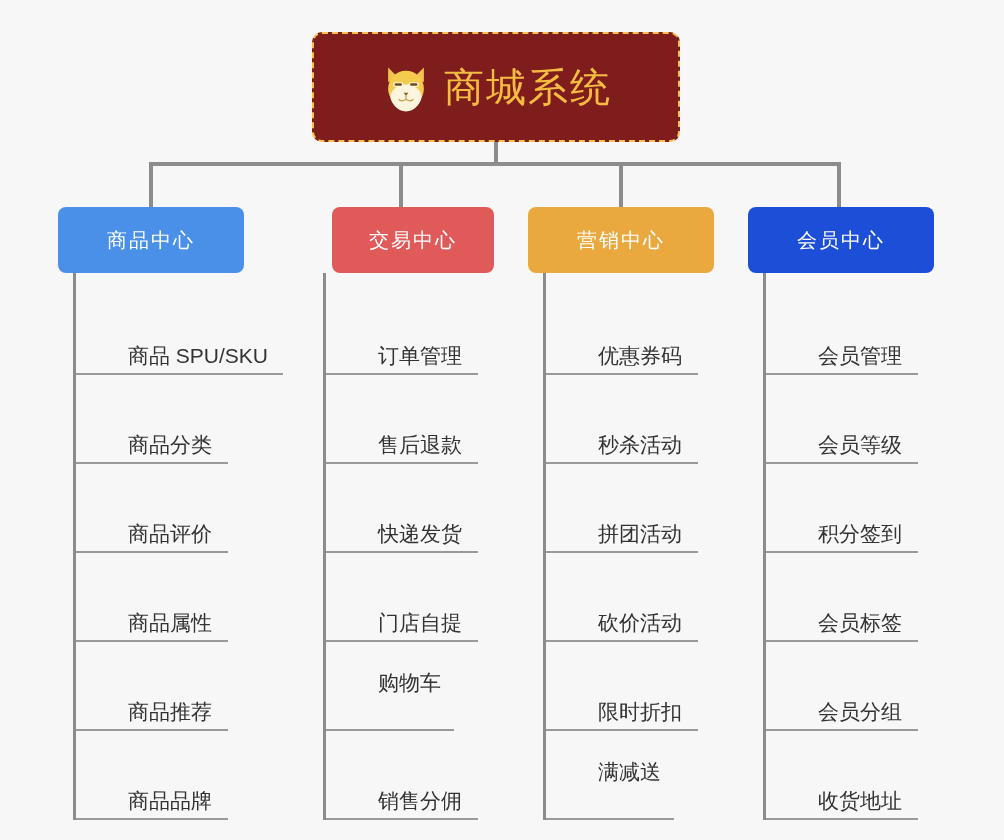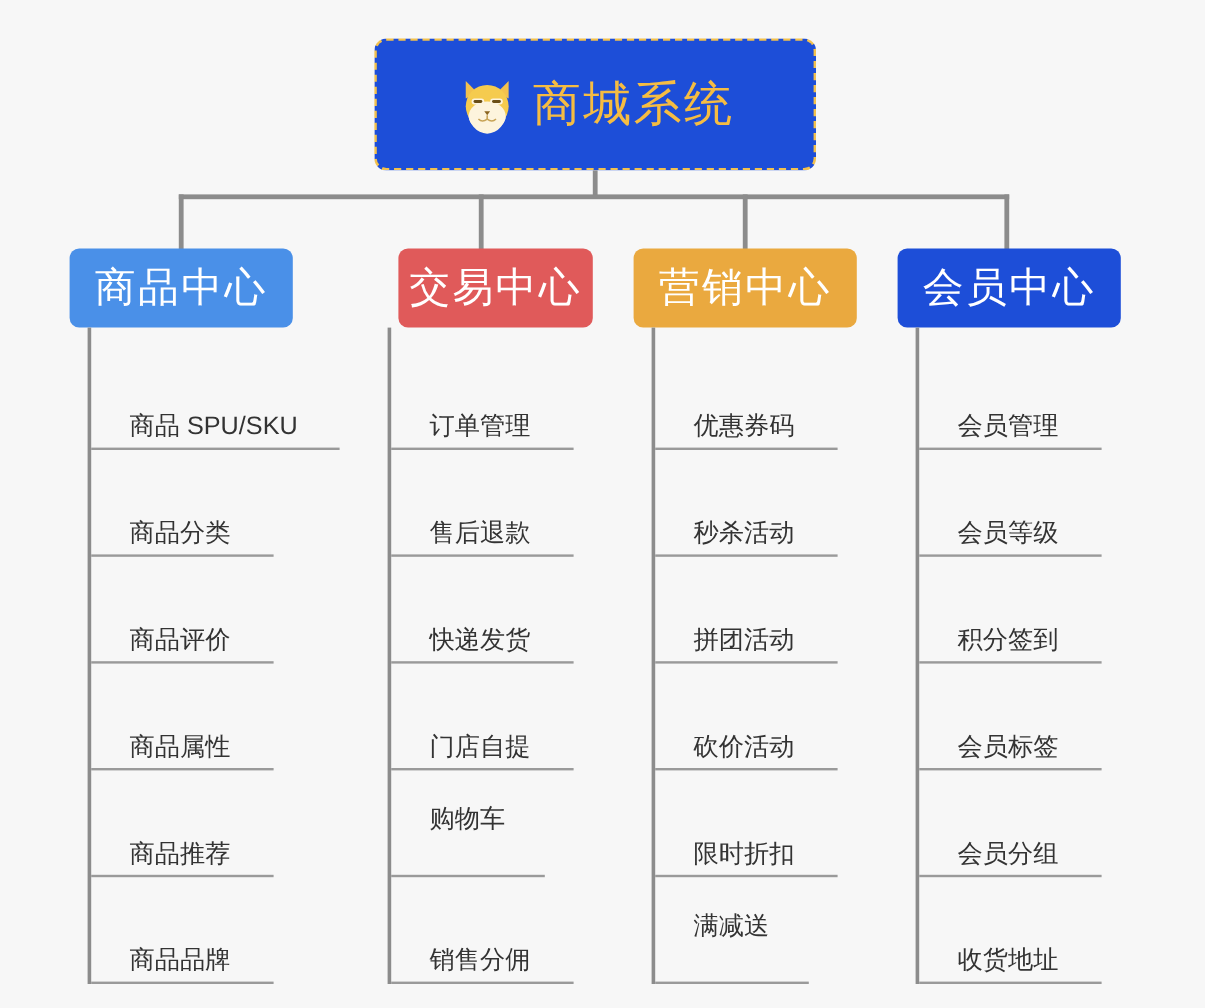--- a/index.html
+++ b/index.html
@@ -21,21 +21,21 @@
     height: 840px;
   }
 
   
   .root-node {
     position: absolute;
     left: 312px;
     top: 32px;
     width: 368px;
     height: 110px;
-    background: #1d4ed8;
+    background: #7f1d1d;
     border: 2px dashed #f2c14e;
     border-radius: 10px;
     box-sizing: border-box;
     display: flex;
     align-items: center;
     justify-content: center;
     gap: 12px;
   }
   .root-logo {
     width: 52px;
@@ -70,21 +70,21 @@
   .col-3 { left: 528px; }
   .col-4 { left: 748px; }
 
   .cat-box {
     height: 66px;
     border-radius: 8px;
     display: flex;
     align-items: center;
     justify-content: center;
     color: #ffffff;
-    font-size: 34px;
+    font-size: 20px;
     letter-spacing: 2px;
     box-sizing: border-box;
   }
   .cat-blue   { background: #4a90e8; }
   .cat-red    { background: #e05a5a; margin-left: 24px; }
   .cat-orange { background: #eaa93f; }
   .cat-green  { background: #1d4ed8; }
 
   
   .sub-list {
@@ -100,21 +100,21 @@
     height: 89px;
     position: relative;
     box-sizing: border-box;
     display: flex;
     align-items: flex-end;
     border-bottom: 2px solid #9a9a9a;
   }
   .sub-item-label {
     font-size: 21px;
     color: #333333;
-    padding-left: 32px;
+    padding-left: 52px;
     padding-bottom: 6px;
     white-space: nowrap;
     line-height: 1.1;
   }
   
   .sub-item.w-wide   { width: 207px; }
   .sub-item.w-norm   { width: 152px; }
   .sub-item.w-short  { width: 128px; align-items: center; }
 </style>
 </head>

